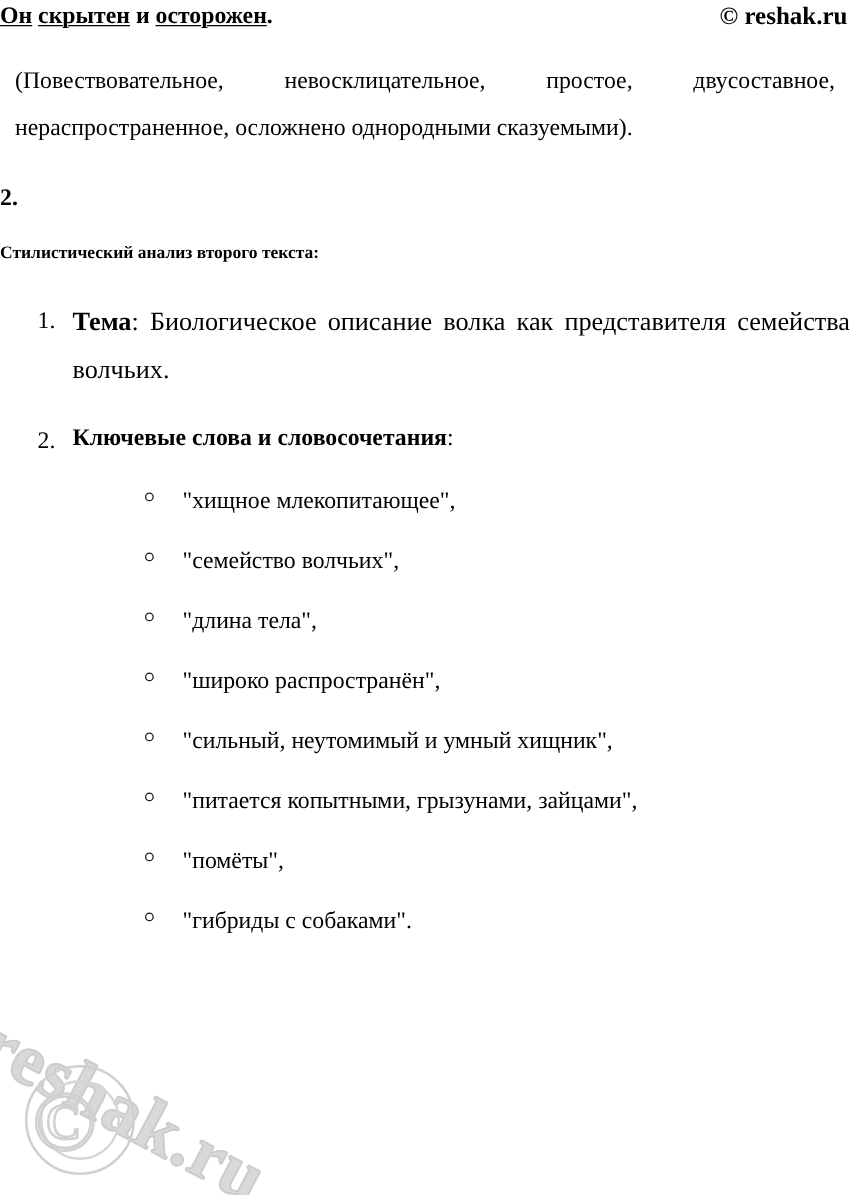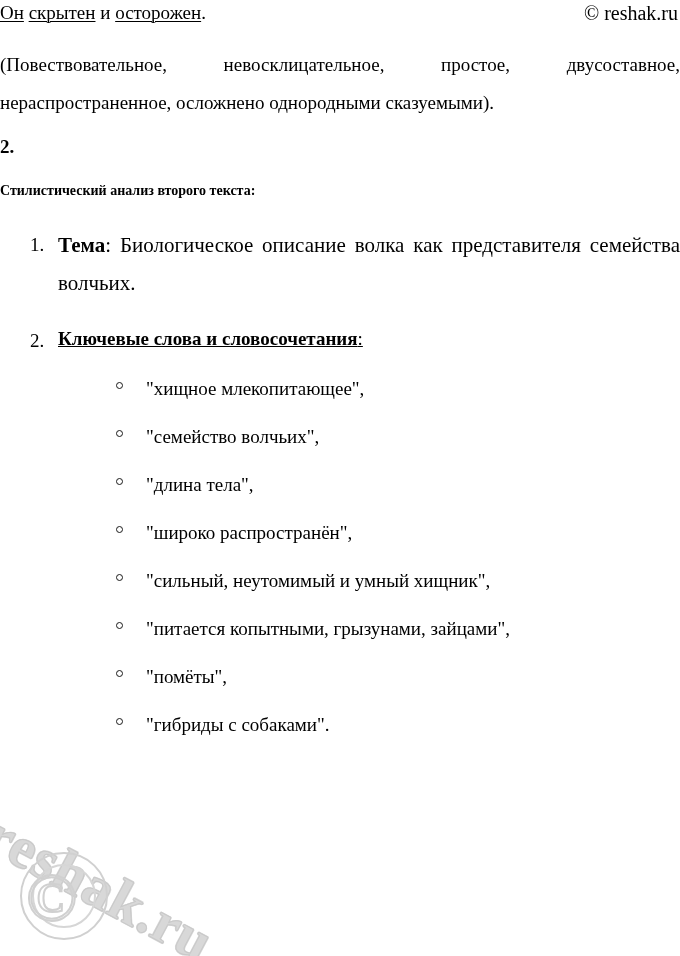--- a/index.html
+++ b/index.html
@@ -25,20 +25,21 @@
     box-sizing: border-box;
     padding: 0;
     z-index: 2;
   }
 
   
   .header-row {
     position: relative;
     height: 30px;
     padding-top: 2px;
+    font-weight: bold;
   }
   .first-line {
     position: absolute;
     left: 0;
     top: 0;
     font-size: 19px;
     line-height: 26px;
     white-space: nowrap;
   }
   .u-single {
@@ -54,21 +55,21 @@
     line-height: 26px;
     white-space: nowrap;
   }
 
   
   .para {
     font-size: 19px;
     line-height: 38px;
     text-align: justify;
     text-justify: inter-word;
-    margin: 0;
+    margin: 12px;
   }
   .para-analysis {
     margin-top: 14px;
   }
 
   .num-heading {
     font-size: 19px;
     line-height: 30px;
     font-weight: bold;
     margin: 0;
@@ -111,21 +112,20 @@
     margin-top: 0;
   }
   .lbl {
     font-weight: bold;
   }
   .li-head {
     font-size: 19px;
     line-height: 34px;
     font-weight: bold;
     margin: 0;
-    text-decoration: underline;
   }
 
   
   .blist {
     margin: 0;
     padding: 0;
     list-style: none;
   }
   .blist > li {
     position: relative;

